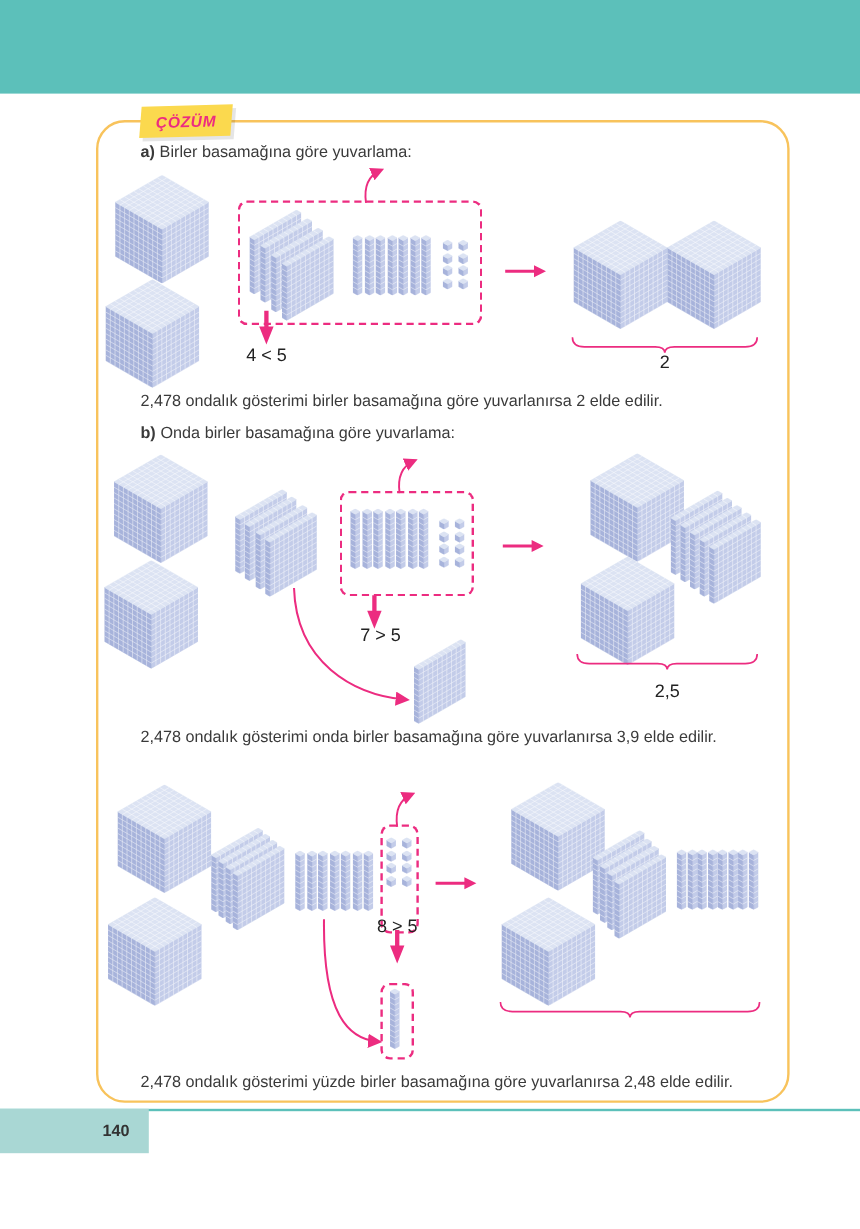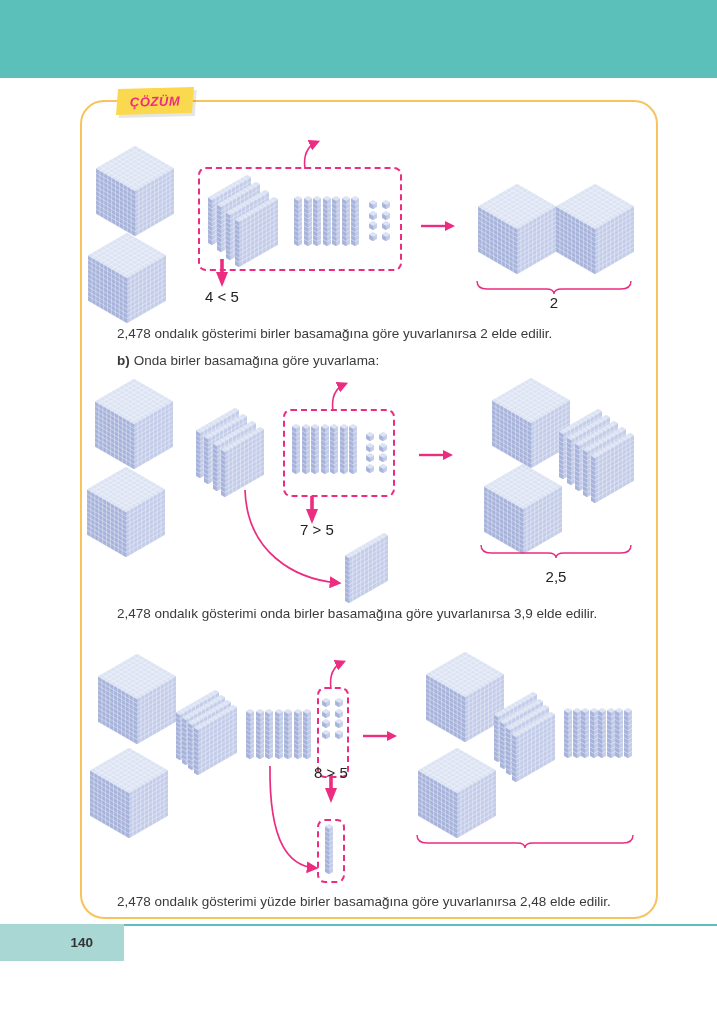--- a/index.html
+++ b/index.html
@@ -17,21 +17,21 @@
   .heading b{margin-right:4px;}
   .caption{position:absolute;left:117px;font-size:13.5px;color:#3a3a3a;}
   .grp{position:absolute;}
   .blk{position:absolute;display:block;line-height:0;}
   .dashed-box{position:absolute;border:2px dashed var(--accent-pink);border-radius:8px;}
   .pink-art{position:absolute;color:var(--accent-pink);line-height:0;}
   .cmp{position:absolute;width:80px;text-align:center;font-size:15px;color:#222;}
   .result-label{position:absolute;text-align:center;font-size:15px;color:#222;}
   .footer-line{position:absolute;left:0;top:924px;width:717px;height:2px;background:var(--teal-header);}
   .page-tab{position:absolute;left:0;top:924px;width:124px;height:37px;background:var(--teal-page-tab);
-            display:flex;align-items:center;justify-content:flex-end;padding-right:31px;box-sizing:border-box;}
+            display:flex;align-items:center;justify-content:flex-end;padding-right:16px;box-sizing:border-box;}
   .page-tab span{font-size:13.5px;font-weight:bold;color:#333;}
 </style>
 </head>
 <body>
 
 <svg width="0" height="0" style="position:absolute">
   <defs>
     <marker id="arrowhead" viewBox="0 0 10 10" refX="7" refY="5" markerWidth="7" markerHeight="7" orient="auto-start-reverse">
       <path d="M0,0 L10,5 L0,10 z" fill="#ec2c80"></path>
     </marker>
@@ -41,20 +41,23 @@
 <div class="page">
 
   <div class="header-band"></div>
 
   <div class="content-box"></div>
 
   <div class="badge">
     <span>ÇÖZÜM</span>
   </div>
 
+  <div class="heading" style="top:119px">
+    <b>a)</b><span>Birler basamağına göre yuvarlama:</span>
+  </div>
 
   <div class="grp" style="left:88px;top:146px">
       <span class="blk" style="left:8px;top:0px"><svg width="78" height="90" viewBox="0 0 77.9 90.0">
           <polygon points="39.0,90.0 77.9,67.5 77.9,22.5 39.0,45.0" fill="#c3cce9" stroke="#c3cce9" stroke-width="0.4"></polygon>
           <polygon points="39.0,90.0 0.0,67.5 0.0,22.5 39.0,45.0" fill="#a7b3db" stroke="#a7b3db" stroke-width="0.4"></polygon>
           <polygon points="39.0,45.0 77.9,22.5 39.0,0.0 0.0,22.5" fill="#dce3f3" stroke="#dce3f3" stroke-width="0.4"></polygon>
           <g stroke="#ffffff" stroke-width="0.5" opacity="0.75">
             <line x1="42.9" y1="87.8" x2="42.9" y2="42.8"></line>
             <line x1="42.9" y1="42.8" x2="3.9" y2="20.3"></line>
             <line x1="46.8" y1="85.5" x2="46.8" y2="40.5"></line>

